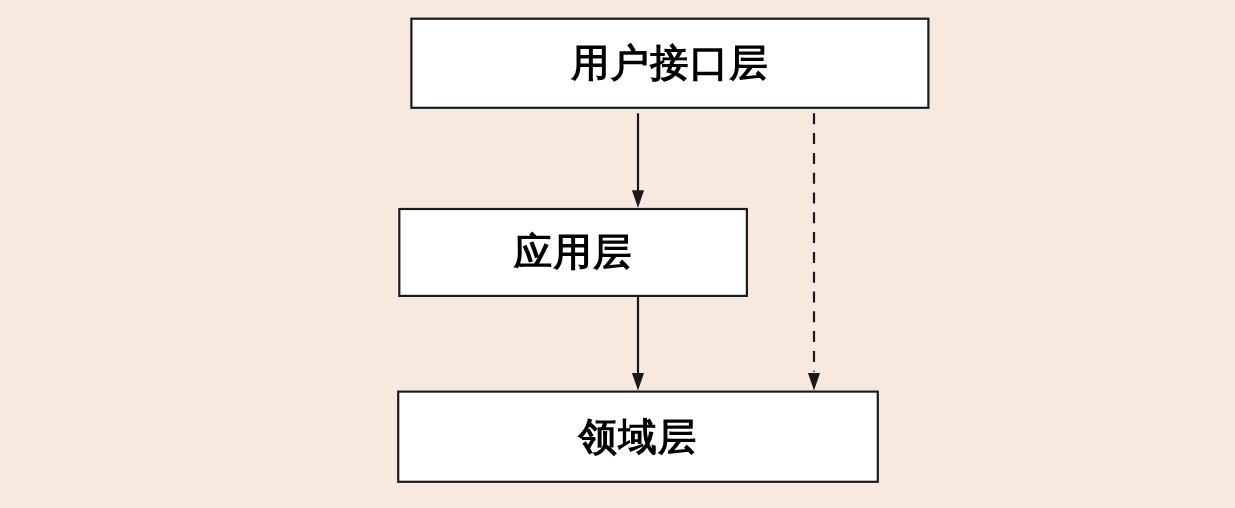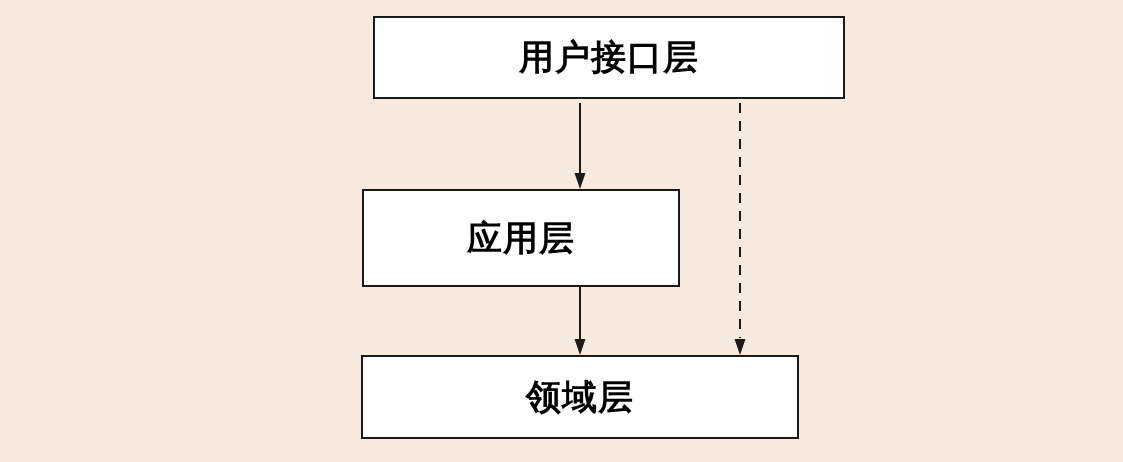--- a/index.html
+++ b/index.html
@@ -42,21 +42,21 @@
     left: 361px;
     top: 16px;
     width: 472px;
     height: 83px;
     margin-left: 12px;
   }
   .node-application {
     left: 362px;
     top: 189px;
     width: 318px;
-    height: 98px;
+    height: 81px;
   }
   .node-domain {
     left: 361px;
     top: 355px;
     width: 438px;
     height: 84px;
     text-align: right;
   }
   .edges {
     position: absolute;

